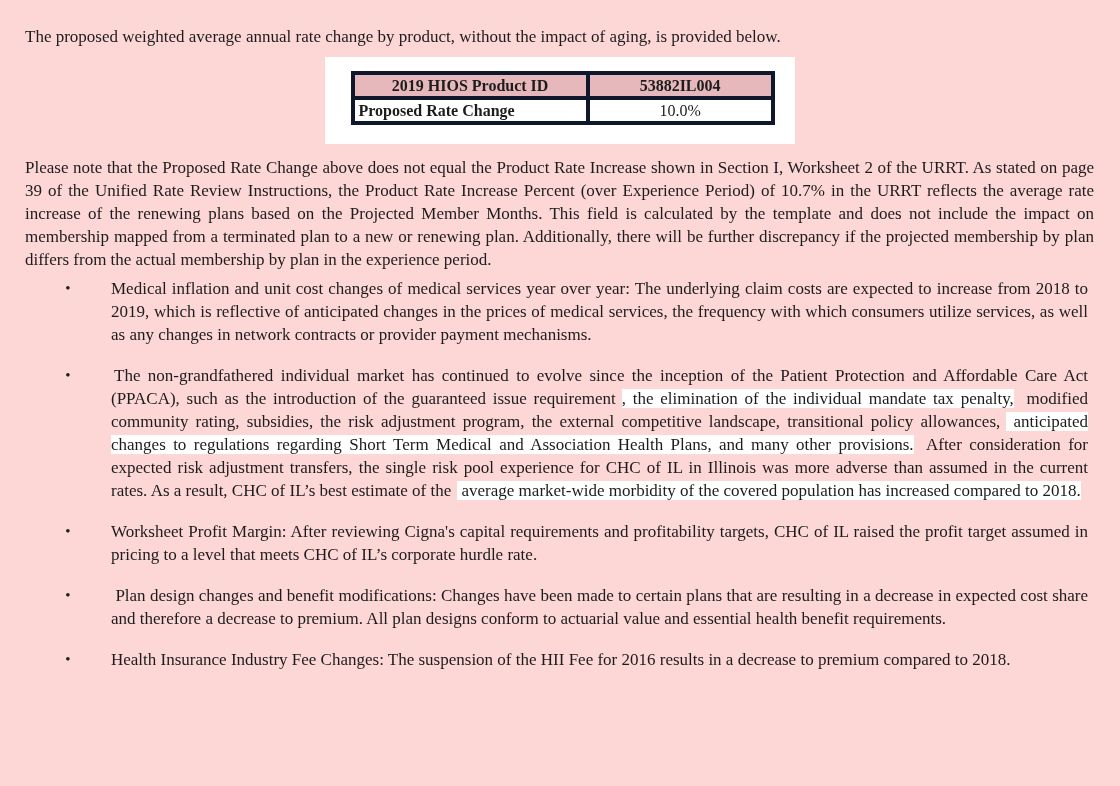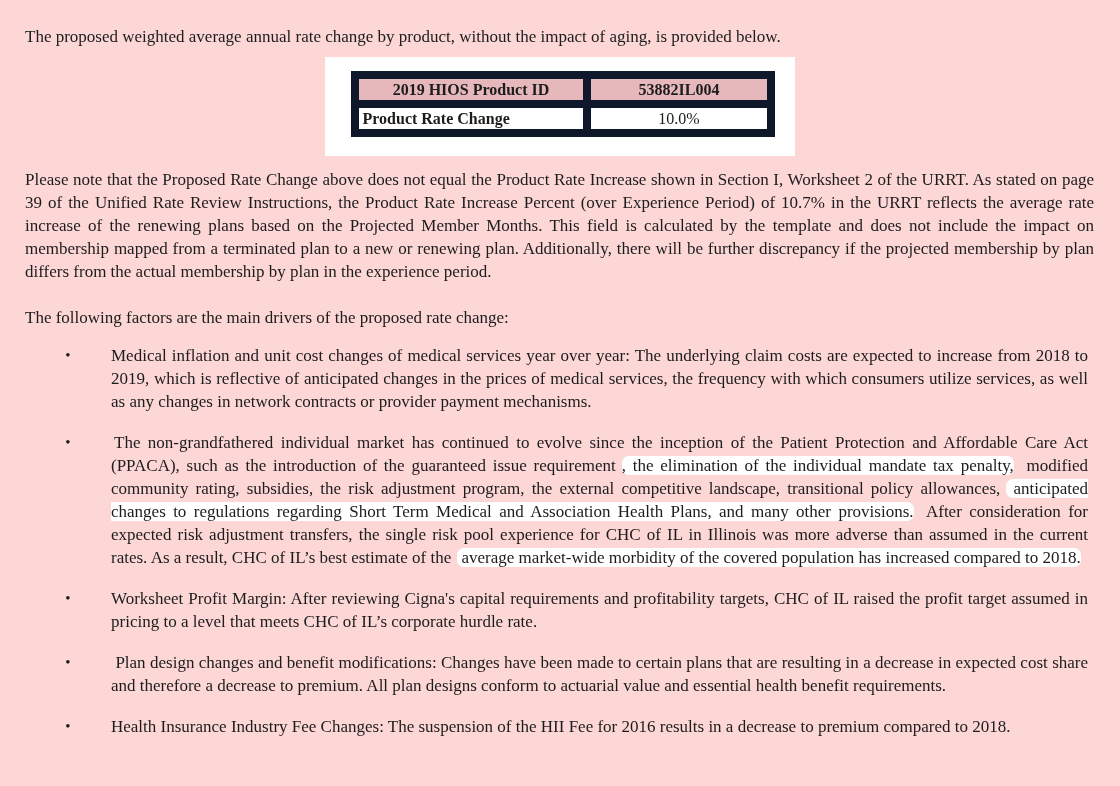--- a/index.html
+++ b/index.html
@@ -22,21 +22,21 @@
     margin: 9px auto 12px auto;
     padding: 11px 23px 16px 23px;
   }
   table.rate-table {
     border-collapse: collapse;
     width: 100%;
     font-size: 16px;
     line-height: 21px;
   }
   table.rate-table th, table.rate-table td {
-    border: 8px solid #0f172a;
+    border: 4px solid #0f172a;
     height: 23px;
     vertical-align: middle;
   }
   table.rate-table th {
     background: #e7b8bb;
     font-weight: bold;
     text-align: center;
   }
   table.rate-table th.col-label, table.rate-table td.cell-label { width: 56%; }
   table.rate-table td.cell-label {
@@ -50,48 +50,47 @@
 
   ul.bullets { list-style: none; }
   li.bullet { display: flex; margin-bottom: 12px; }
   .bullet-marker {
     flex: 0 0 74px;
     text-align: center;
     font-size: 15px;
   }
   .bullet-text { flex: 1 1 auto; text-align: justify; }
 
-  .hl { background: #ffffff; border-radius: 7px; }
+  .hl { background: #ffffff; }
   .hl-tail { }
 </style>
 </head>
 <body>
 
 <div class="content">
 
   <p>The proposed weighted average annual rate change by product, without the impact of aging, is provided below.</p>
 
   <div class="panel">
     <table class="rate-table">
       <tbody>
         <tr>
           <th class="col-label">2019 HIOS Product ID</th>
           <th>53882IL004</th>
         </tr>
         <tr>
-          <td class="cell-label">Product Rate Change</td>
+          <td class="cell-label">Proposed Rate Change</td>
           <td class="cell-value">10.0%</td>
         </tr>
       </tbody>
     </table>
   </div>
 
   <p>Please note that the Proposed Rate Change above does not equal the Product Rate Increase shown in Section I, Worksheet 2 of the URRT. As stated on page 39 of the Unified Rate Review Instructions, the Product Rate Increase Percent (over Experience Period) of 10.7% in the URRT reflects the average rate increase of the renewing plans based on the Projected Member Months. This field is calculated by the template and does not include the impact on membership mapped from a terminated plan to a new or renewing plan. Additionally, there will be further discrepancy if the projected membership by plan differs from the actual membership by plan in the experience period.</p>
 
-  <p class="p-drivers">The following factors are the main drivers of the proposed rate change:</p>
 
   <ul class="bullets">
 
     <li class="bullet">
       <span class="bullet-marker">•</span>
       <p class="bullet-text">Medical inflation and unit cost changes of medical services year over year: The underlying claim costs are expected to increase from 2018 to 2019, which is reflective of anticipated changes in the prices of medical services, the frequency with which consumers utilize services, as well as any changes in network contracts or provider payment mechanisms.</p>
     </li>
 
     <li class="bullet">
       <span class="bullet-marker">•</span>

